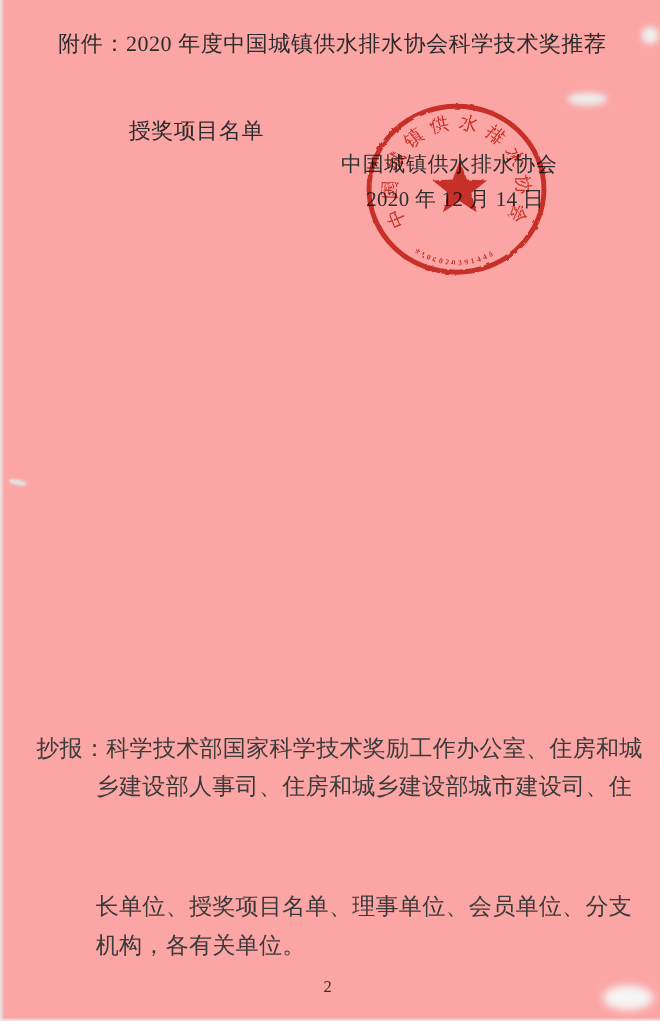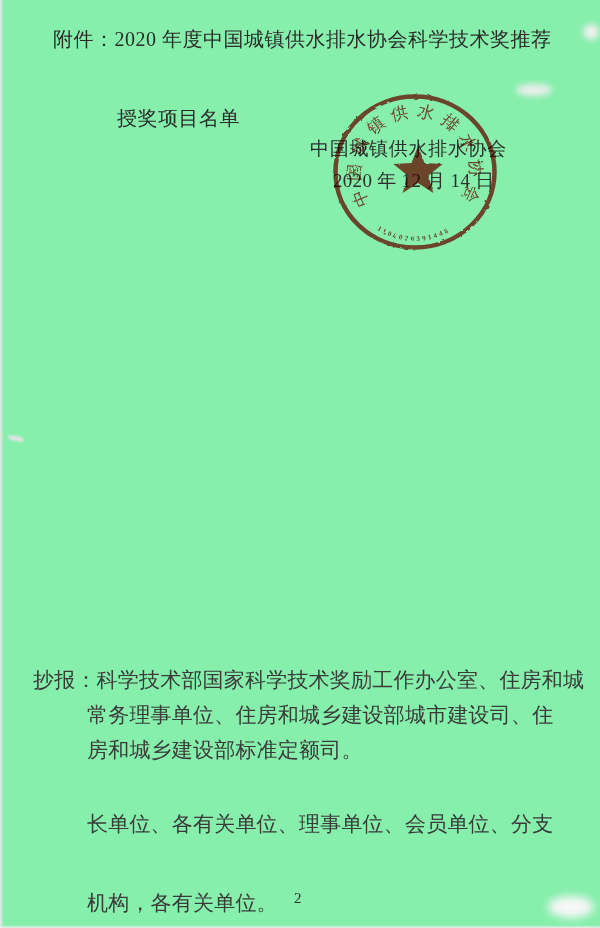--- a/index.html
+++ b/index.html
@@ -1,21 +1,21 @@
 <!DOCTYPE html>
 <html><head>
 <meta charset="utf-8">
 <style>
   html,body{margin:0;padding:0;}
   body{
     width:600px;height:928px;position:relative;overflow:hidden;
     background:#ffffff;
     font-family:"Liberation Serif","DejaVu Serif",serif;
   }
-  .page{position:absolute;inset:0;background:#86efac;}
+  .page{position:absolute;inset:0;background:#fca5a5;}
   
   .page::before{
     content:"";position:absolute;left:0;top:0;width:4px;height:100%;
     background:linear-gradient(to right,#e9e9e9,rgba(255,255,255,0));
   }
   .page::after{
     content:"";position:absolute;left:0;bottom:0;width:100%;height:3px;
     background:linear-gradient(to top,#ececec,rgba(255,255,255,0));
   }
   .t{position:absolute;white-space:nowrap;color:#383838;}
@@ -24,21 +24,21 @@
   .title2{left:117px;top:61px;margin-top:44px;}
   .sig{color:#2e2e2e;font-size:19px;letter-spacing:0.7px;z-index:2;}
   .sig-org{left:310px;top:136px;}
   .sig-date{left:333px;top:168px;letter-spacing:0.3px;}
   .body-line{font-size:21px;letter-spacing:0.2px;color:#3a3a3a;}
   .cr-l1{left:33px;top:666px;}
   .cr-l2{left:87px;top:701px;}
   .cr-l3{left:87px;top:736px;}
   .cs-l1{left:33px;top:775px;}
   .cs-l2{left:87px;top:810px;}
-  .cs-l3{left:87px;top:845px;margin-top:44px;}
+  .cs-l3{left:87px;top:845px;}
   .pageno{left:294px;top:890px;font-size:15px;color:#2f2f2f;letter-spacing:0;}
   .seal{
     position:absolute;left:331px;top:93px;width:168px;height:160px;
     mix-blend-mode:multiply;opacity:0.93;z-index:3;
   }
   .seal svg{display:block;width:168px;height:160px;}
   .seal text{font-family:"Liberation Serif","DejaVu Serif",serif;}
   .seal .arc{font-size:17px;letter-spacing:7.2px;font-weight:500;}
   .seal .code{font-size:7px;letter-spacing:2.5px;font-weight:600;}
   
@@ -76,24 +76,23 @@
           <textPath href="#arcTop" startOffset="2">中国城镇供水排水协会</textPath>
         </text>
         <text class="code" fill="#c63b2e">
           <textPath href="#arcBottom" startOffset="2">1101020391446</textPath>
         </text>
       </g>
     </svg>
   </div>
 
   <div class="t body-line cr-l1">抄报：科学技术部国家科学技术奖励工作办公室、住房和城</div>
-  <div class="t body-line cr-l2">常务理事单位、住房和城乡建设部城市建设司、住</div>
-  <div class="t body-line cr-l3">房和城乡建设部标准定额司。</div>
+  <div class="t body-line cr-l2">乡建设部人事司、住房和城乡建设部城市建设司、住</div>
 
-  <div class="t body-line cs-l2">长单位、各有关单位、理事单位、会员单位、分支</div>
+  <div class="t body-line cs-l2">长单位、授奖项目名单、理事单位、会员单位、分支</div>
   <div class="t body-line cs-l3">机构，各有关单位。</div>
 
   <div class="t pageno">2</div>
 
   <div class="smudge sm1"></div>
   <div class="smudge sm2"></div>
   <div class="smudge sm3"></div>
   <div class="smudge sm4"></div>
 
 </div>

